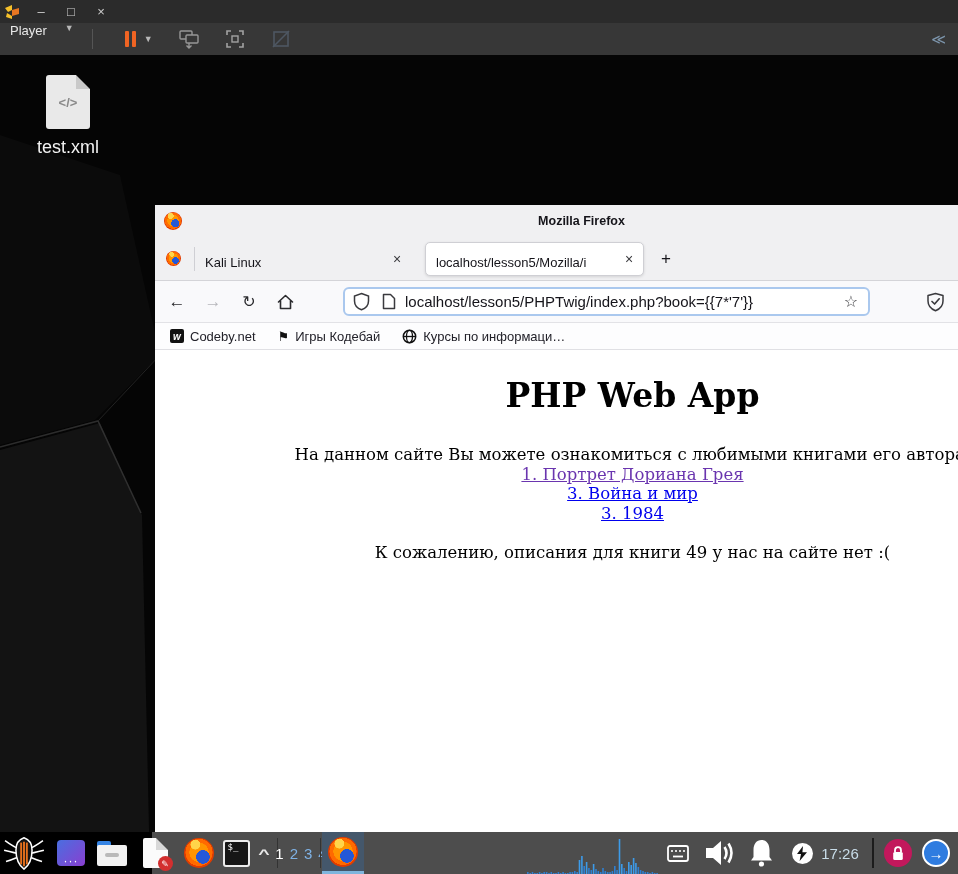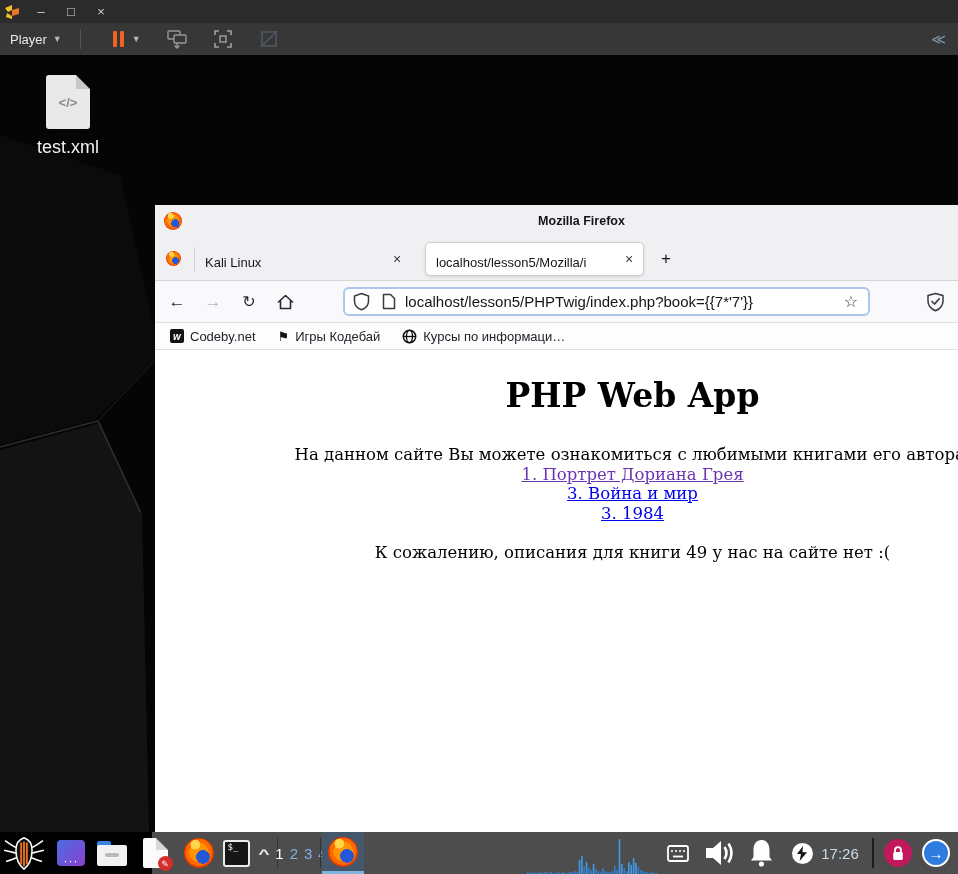--- a/index.html
+++ b/index.html
@@ -9,21 +9,21 @@
   
   .vm-titlebar { position:absolute; left:0; top:0; width:958px; height:23px;
     background:#2b2b2b; display:flex; align-items:center; color:#e6e6e6; font-size:12.5px; }
   .vm-appicon { width:16px; height:16px; margin:0 6px 0 4px; position:relative; }
   .vm-title { flex:1; white-space:nowrap; overflow:hidden; }
   .vm-controls { display:flex; align-items:center; gap:0; margin-right:2px; }
   .vm-ctl { width:30px; height:21px; display:flex; align-items:center; justify-content:center;
     color:#cfcfcf; font-size:13px; cursor:default; }
   .vm-toolbar { position:absolute; left:0; top:23px; width:958px; height:32px;
     background:#373737; display:flex; align-items:center; color:#e8e8e8; font-size:13px; }
-  .vm-menu { display:flex; align-items:center; gap:6px; padding:0 10px; height:100%; }
+  .vm-menu { display:flex; align-items:flex-start; gap:18px; padding:0 10px; height:100%; }
   .vm-caret { font-size:9px; color:#b8b8b8; }
   .vm-sep { width:1px; height:20px; background:#555; margin:0 8px; }
   .pause-btn { display:flex; align-items:center; gap:3px; margin-left:24px; }
   .pause-bar { width:4px; height:16px; background:#f06423; border-radius:1px; }
   .vm-tool-icon { margin-left:26px; opacity:.85; display:flex; }
   .vm-collapse { margin-left:auto; margin-right:12px; color:#7d96ad; font-size:14px; }
 
   
   .desktop { position:absolute; left:0; top:55px; width:958px; height:819px; background:#050505; overflow:hidden; }
   .wallpaper { position:absolute; inset:0; }

